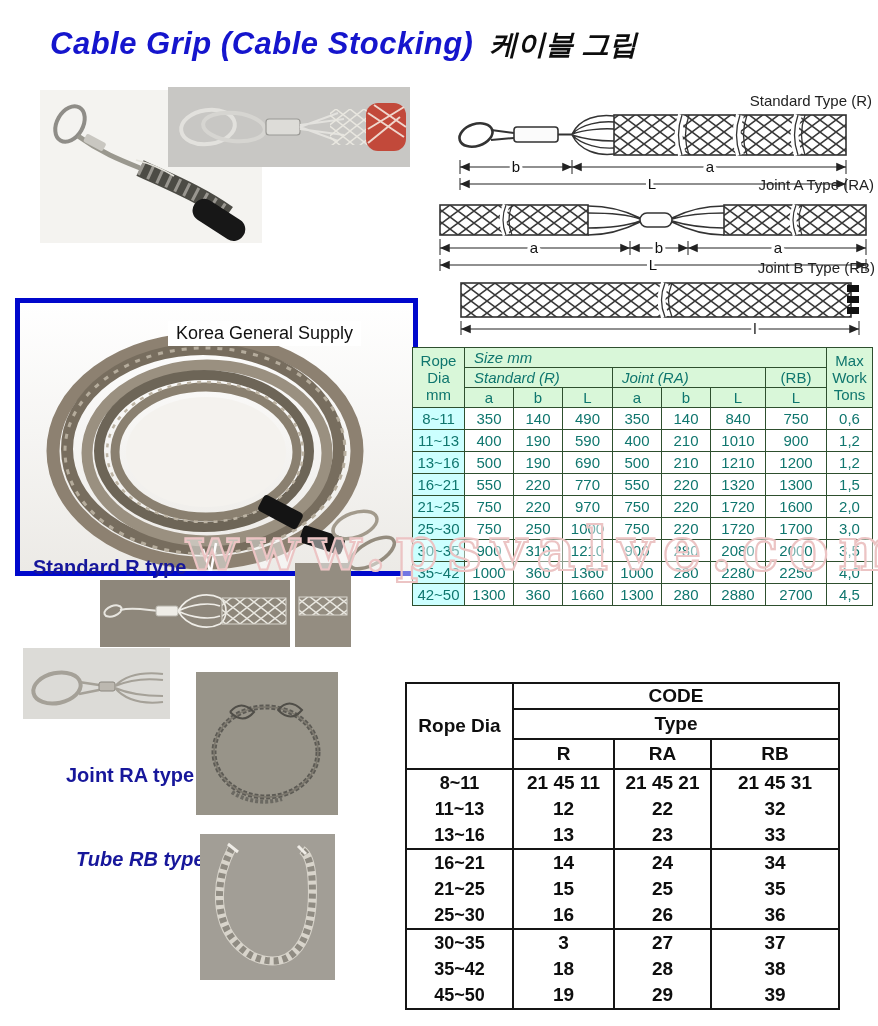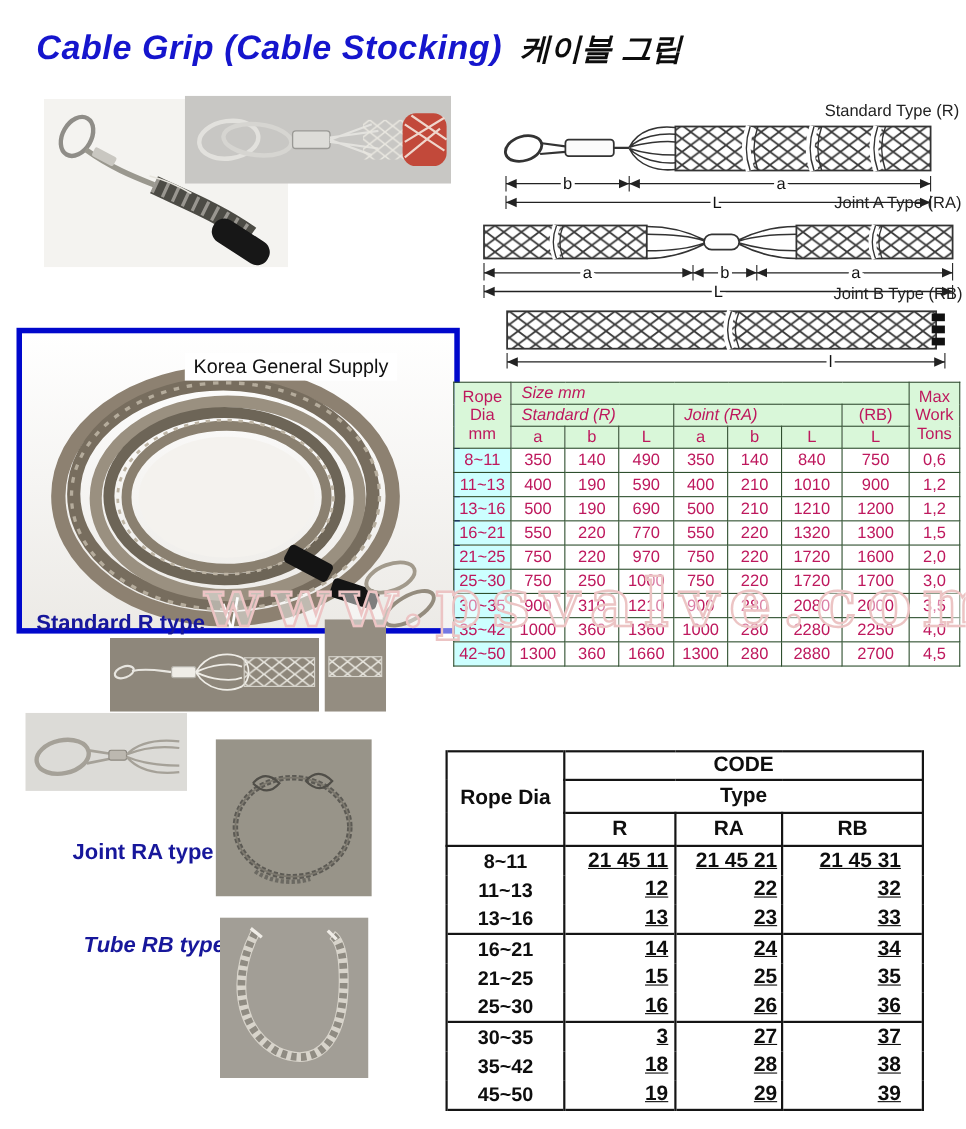--- a/index.html
+++ b/index.html
@@ -1,20 +1,20 @@
 <!DOCTYPE html>
 <html><head>
 <meta charset="utf-8">
 <style>
   html,body{margin:0;padding:0;background:#ffffff;}
   #canvas{position:relative;width:878px;height:1026px;background:#fff;overflow:hidden;
           font-family:"Liberation Sans","DejaVu Sans",sans-serif;}
 
   
-  .title{position:absolute;left:33px;top:26px;white-space:nowrap;font-style:italic;font-weight:bold;}
+  .title{position:absolute;left:50px;top:26px;white-space:nowrap;font-style:italic;font-weight:bold;}
   .title .en{font-size:31px;color:#1515cd;letter-spacing:0.5px;}
   .title .ko{font-size:28px;color:#0d0d0d;margin-left:16px;}
 
   
   .photo{position:absolute;}
   .photo svg{display:block;}
 
   
   .korea{position:absolute;left:15px;top:258px;width:393px;height:268px;border:5px solid #0008cc;
          background:linear-gradient(#ffffff,#eceae6);margin-top:40px;}
@@ -31,38 +31,38 @@
   .type-label{position:absolute;color:#17179b;font-size:20px;font-weight:600;white-space:nowrap;}
 
   
   .watermark{position:absolute;left:186px;top:514px;z-index:40;pointer-events:none;
              font-family:"DejaVu Serif","Liberation Serif",serif;font-weight:bold;
              font-size:60px;letter-spacing:10px;white-space:nowrap;
              color:rgba(255,255,255,0.45);-webkit-text-stroke:2.2px #ecc4c4;}
 
   
   .t1{position:absolute;left:412px;top:347px;border-collapse:collapse;table-layout:fixed;
-      font-size:15px;color:#be185d;z-index:10;}
+      font-size:15px;color:#0f766e;z-index:10;}
   .t1 td{border:1.6px solid #2e4f2e;text-align:center;padding:0;height:21px;background:#fff;
          overflow:hidden;white-space:nowrap;}
   .t1 tr.h td{background:#d9f7d9;height:19px;}
   .t1 td.hl{text-align:left;padding-left:9px;font-style:italic;}
   .t1 td.dia{background:#ccffff;}
 
   
   .t2{position:absolute;left:405px;top:682px;border-collapse:collapse;table-layout:fixed;
       font-weight:bold;font-size:19px;color:#0e0e0e;border:2px solid #151515;z-index:10;}
   .t2 td{border-left:2px solid #151515;border-right:2px solid #151515;text-align:center;
          padding:0;height:26px;white-space:nowrap;}
   .t2 thead td{border-bottom:2px solid #151515;}
   .t2 thead tr.r1 td{height:24px;}
   .t2 thead tr.r2 td{height:28px;}
   .t2 thead tr.r3 td{height:28px;}
   .t2 tbody{border-top:2px solid #151515;}
-  .t2 td .cw{width:88px;margin:0 auto;text-align:right;text-decoration:underline;}
+  .t2 td .cw{width:88px;margin:0 auto;text-align:center;}
   .t2 td.dia2{font-size:18px;font-weight:600;}
 </style>
 </head>
 <body>
 
 <div id="canvas">
 
   <svg width="0" height="0" style="position:absolute">
     <defs>
       <pattern id="mesh" width="16" height="12" patternUnits="userSpaceOnUse">

